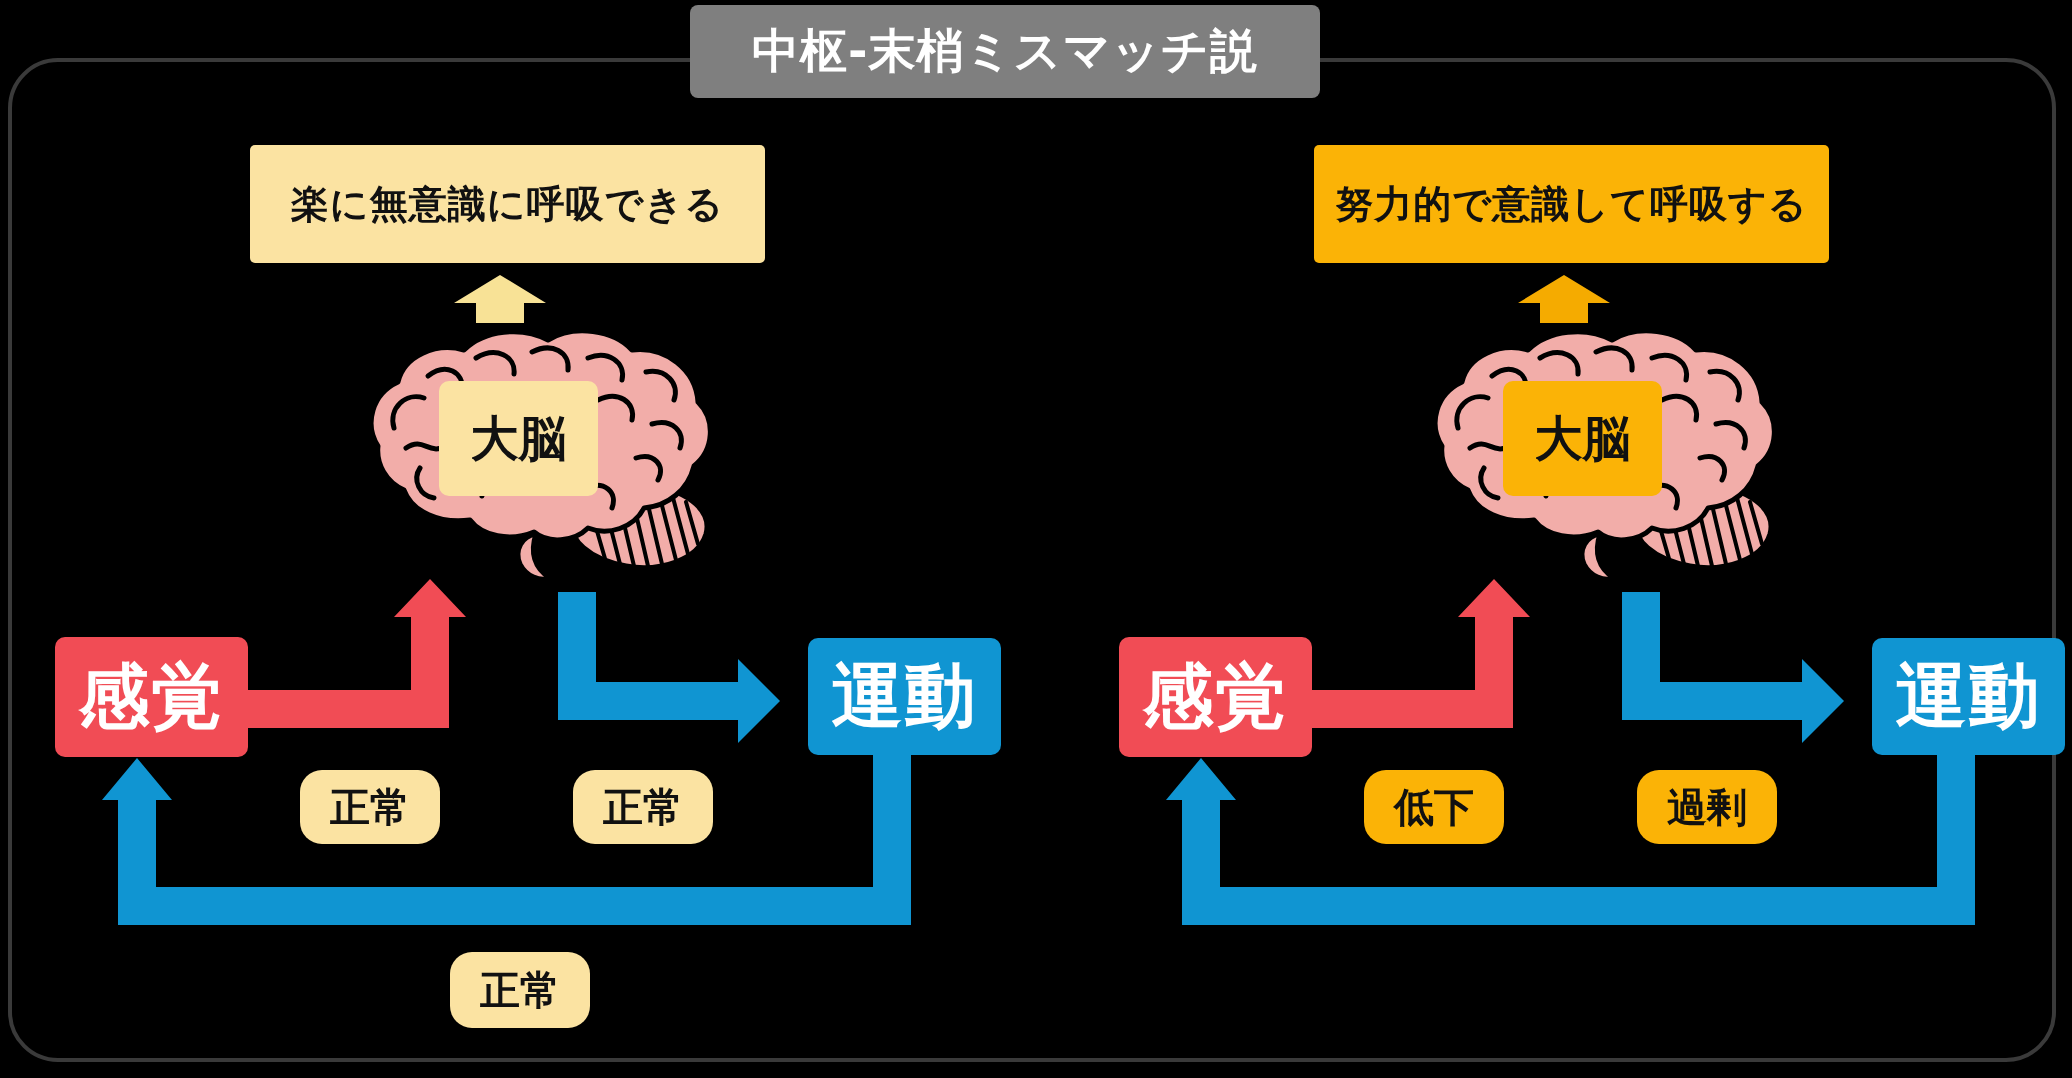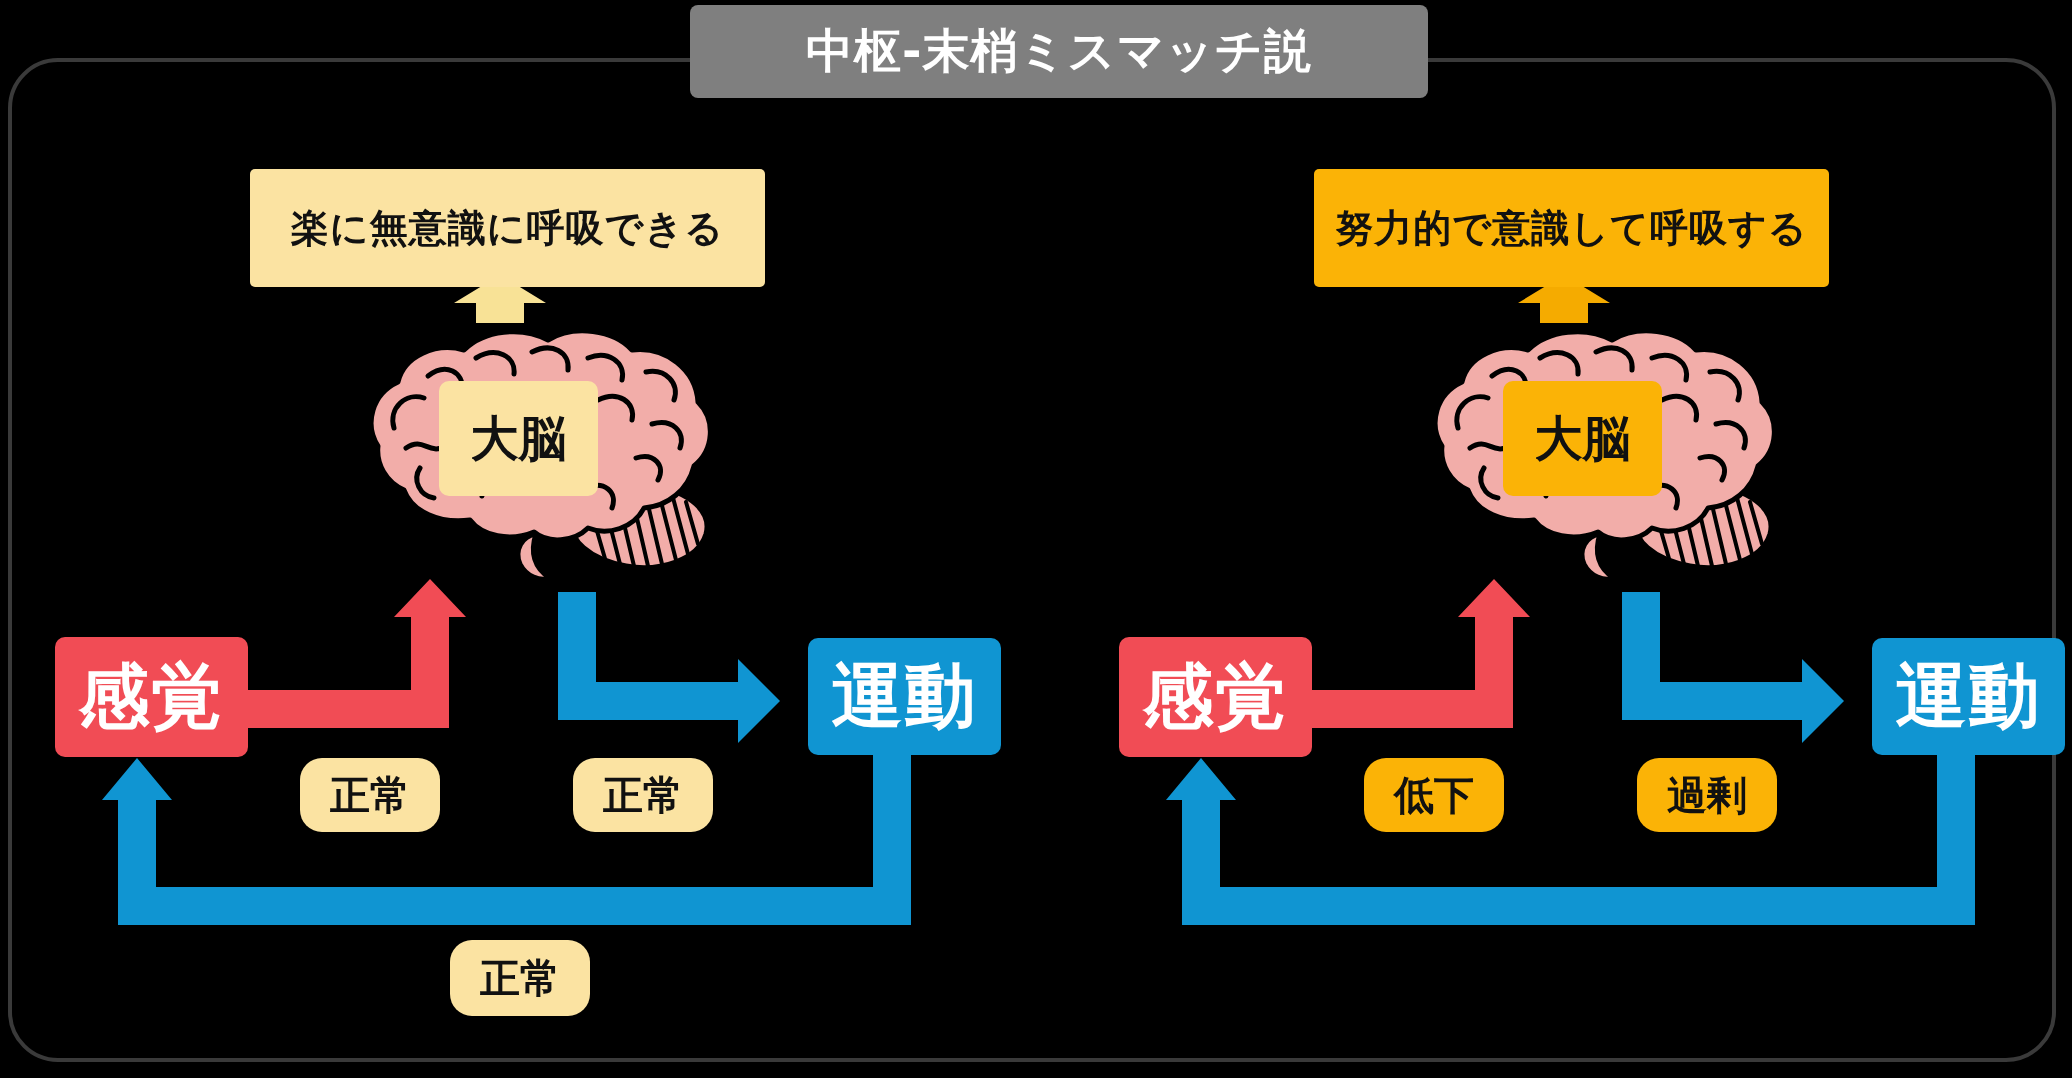--- a/index.html
+++ b/index.html
@@ -13,21 +13,21 @@
 
   
   .frame{
     left:8px;top:58px;width:2048px;height:1004px;
     border:4px solid var(--c-border_gray,#3A3A3A);
     border-radius:50px;background:transparent;
   }
 
   
   .title{
-    left:690px;top:5px;width:738px;height:93px;z-index:6;
+    left:690px;top:5px;width:630px;height:93px;z-index:6;
     background:var(--c-title_gray,#7F7F7F);
     color:var(--c-text_light,#fff);
     font-size:47px;font-weight:700;border-radius:8px;letter-spacing:1px;
   }
 
   
   .panel{top:60px;width:990px;height:1000px;}
   .panel.normal{--accent:var(--c-cream,#FBE3A2);--accent-arrow:var(--c-cream_arrow,#F8E296);}
   .panel.mismatch{--accent:var(--c-amber,#FBB306);--accent-arrow:var(--c-amber_arrow,#F5AB00);}
   .panel-left{left:40px;}
@@ -35,36 +35,36 @@
 
   svg.flow{position:absolute;left:0;top:0;width:990px;height:1000px;}
   .red-arrow{fill:var(--c-red,#F14C55);}
   .blue-arrow{fill:var(--c-blue,#1095D2);}
   .accent-arrow{fill:var(--accent-arrow,#F8E296);}
   .brain-fill{fill:var(--c-brain_pink,#F2ADA9);}
 
   .outcome-box{
     left:210px;top:85px;width:515px;height:118px;
     background:var(--accent);color:var(--c-text_dark,#111);
-    font-size:38px;font-weight:700;border-radius:5px;letter-spacing:1px;margin-top:24px;
+    font-size:38px;font-weight:700;border-radius:5px;letter-spacing:1px;
   }
   .brain-label{
     left:399px;top:321px;width:159px;height:115px;
     background:var(--accent);color:var(--c-text_dark,#111);
     font-size:48px;font-weight:700;border-radius:10px;z-index:3;
   }
   .node{
     width:193px;height:120px;color:var(--c-text_light,#fff);
     font-size:71px;font-weight:700;border-radius:10px;z-index:3;letter-spacing:2px;
   }
   .sensory{left:15px;top:577px;background:var(--c-red,#F14C55);}
   .motor{left:768px;top:578px;height:117px;background:var(--c-blue,#1095D2);}
   .status{
     background:var(--accent);color:var(--c-text_dark,#111);
-    font-size:40px;font-weight:700;border-radius:22px;z-index:3;
+    font-size:40px;font-weight:700;border-radius:22px;z-index:3;margin-top:12px;
   }
   .s1{left:260px;top:698px;width:140px;height:74px;}
   .s2{left:533px;top:698px;width:140px;height:74px;}
   .s3{left:410px;top:880px;width:140px;height:76px;}
 </style>
 </head>
 <body>
 
 <svg width="0" height="0" style="position:absolute" aria-hidden="true">
   <defs>

